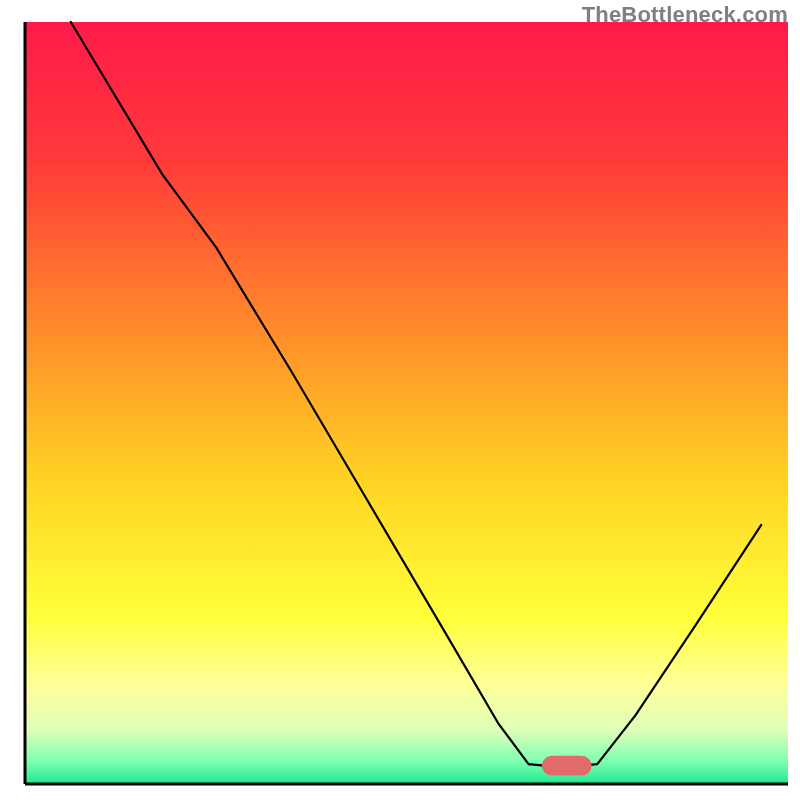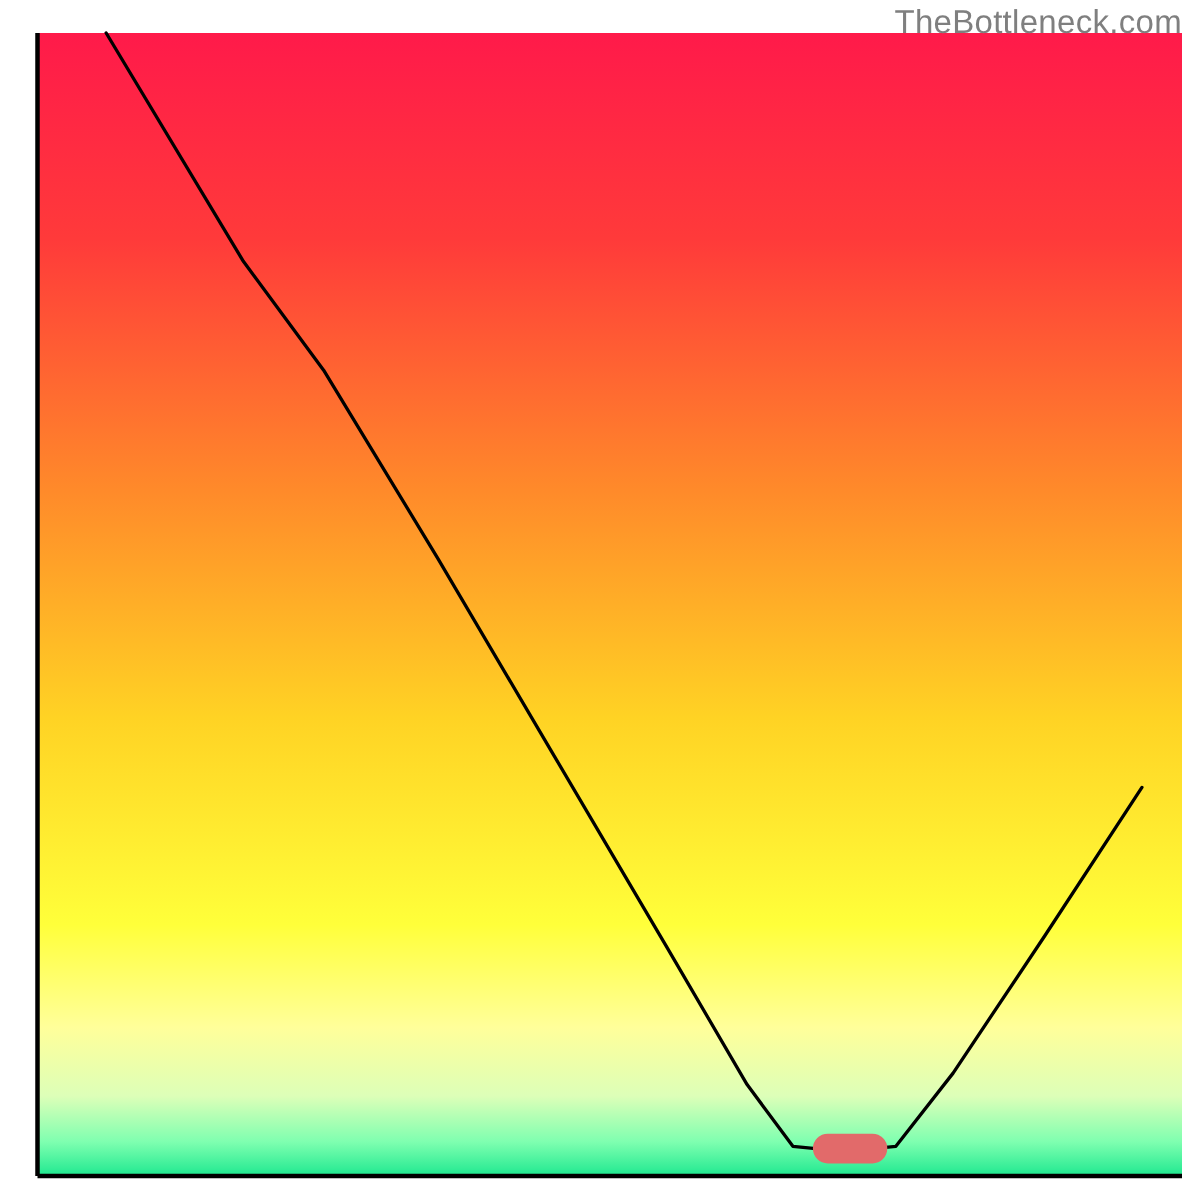--- a/index.html
+++ b/index.html
@@ -14,21 +14,21 @@
     position: relative;
     width: 800px;
     height: 800px;
   }
   .watermark {
     position: absolute;
     top: 2px;
     right: 12px;
     color: #7f7f7f;
     font-size: 22px;
-    font-weight: 400;
+    font-weight: 700;
     letter-spacing: 0.2px;
     z-index: 10;
   }
   svg {
     display: block;
   }
 </style>
 </head>
 <body>
 

